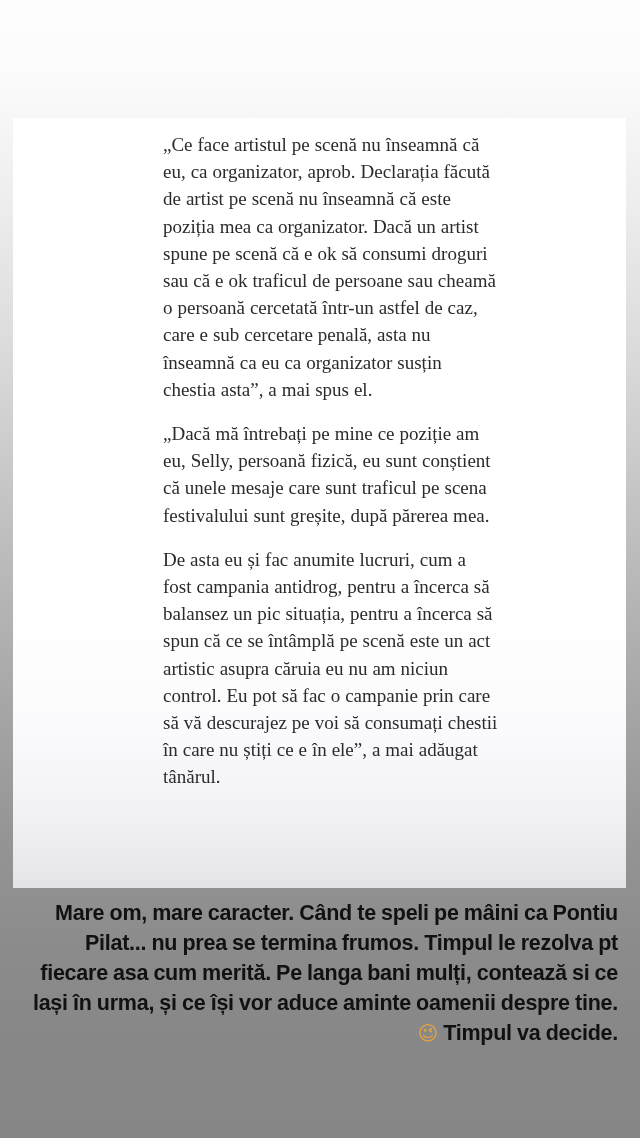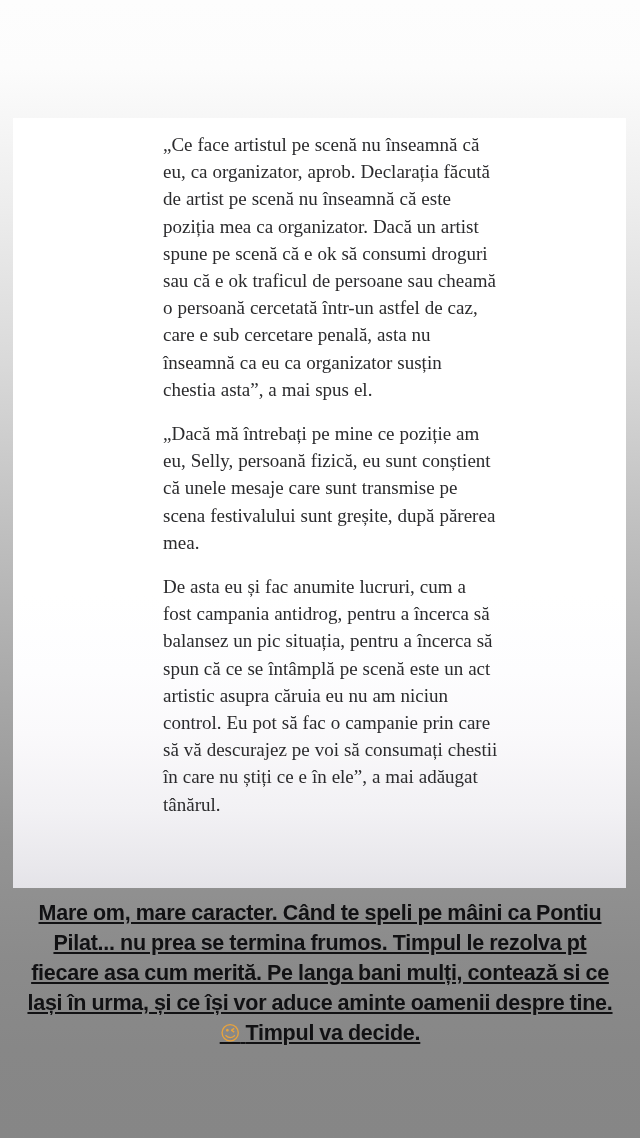--- a/index.html
+++ b/index.html
@@ -72,45 +72,44 @@
   .para:last-child { margin-bottom: 1px; }
 
   
   #caption {
     position: absolute;
     left: 0;
     top: 890px;
     width: 640px;
     padding: 8px 22px 0 22px;
     box-sizing: border-box;
-    text-align: center;
+    text-align: right;
     font-family: "Liberation Sans", "DejaVu Sans", sans-serif;
     font-weight: bold;
     font-size: 21.5px;
     line-height: 30px;
     color: #111113;
     letter-spacing: -0.25px;
     word-spacing: -0.5px;
-    text-decoration: underline;
   }
   #caption .emoji {
     font-family: "DejaVu Sans", sans-serif;
     font-weight: normal;
     font-size: 20px;
     color: #e8a33d;
   }
 </style>
 </head>
 <body>
 
 <div id="story">
 
   <div id="card">
     <div id="article">
       <p class="para">„Ce face artistul pe scenă nu înseamnă că eu, ca organizator, aprob. Declarația făcută de artist pe scenă nu înseamnă că este poziția mea ca organizator. Dacă un artist spune pe scenă că e ok să consumi droguri sau că e ok traficul de persoane sau cheamă o persoană cercetată într-un astfel de caz, care e sub cercetare penală, asta nu înseamnă ca eu ca organizator susțin chestia asta”, a mai spus el.</p>
-      <p class="para">„Dacă mă întrebați pe mine ce poziție am eu, Selly, persoană fizică, eu sunt conștient că unele mesaje care sunt transmise pe scena festivalului sunt greșite, după părerea mea.</p>
+      <p class="para">„Dacă mă întrebați pe mine ce poziție am eu, Selly, persoană fizică, eu sunt conștient că unele mesaje care sunt traficul pe scena festivalului sunt greșite, după părerea mea.</p>
       <p class="para">De asta eu și fac anumite lucruri, cum a fost campania antidrog, pentru a încerca să balansez un pic situația, pentru a încerca să spun că ce se întâmplă pe scenă este un act artistic asupra căruia eu nu am niciun control. Eu pot să fac o campanie prin care să vă descurajez pe voi să consumați chestii în care nu știți ce e în ele”, a mai adăugat tânărul.</p>
     </div>
   </div>
 
   <div id="caption"><span>Mare om, mare caracter. Când te speli pe mâini ca Pontiu Pilat... nu prea se termina frumos. Timpul le rezolva pt fiecare asa cum merită. Pe langa bani mulți, contează si ce lași în urma, și ce își vor aduce aminte oamenii despre tine.</span> <span class="emoji">😉</span> <span>Timpul va decide.</span></div>
 
 </div>
 
 </body></html>

